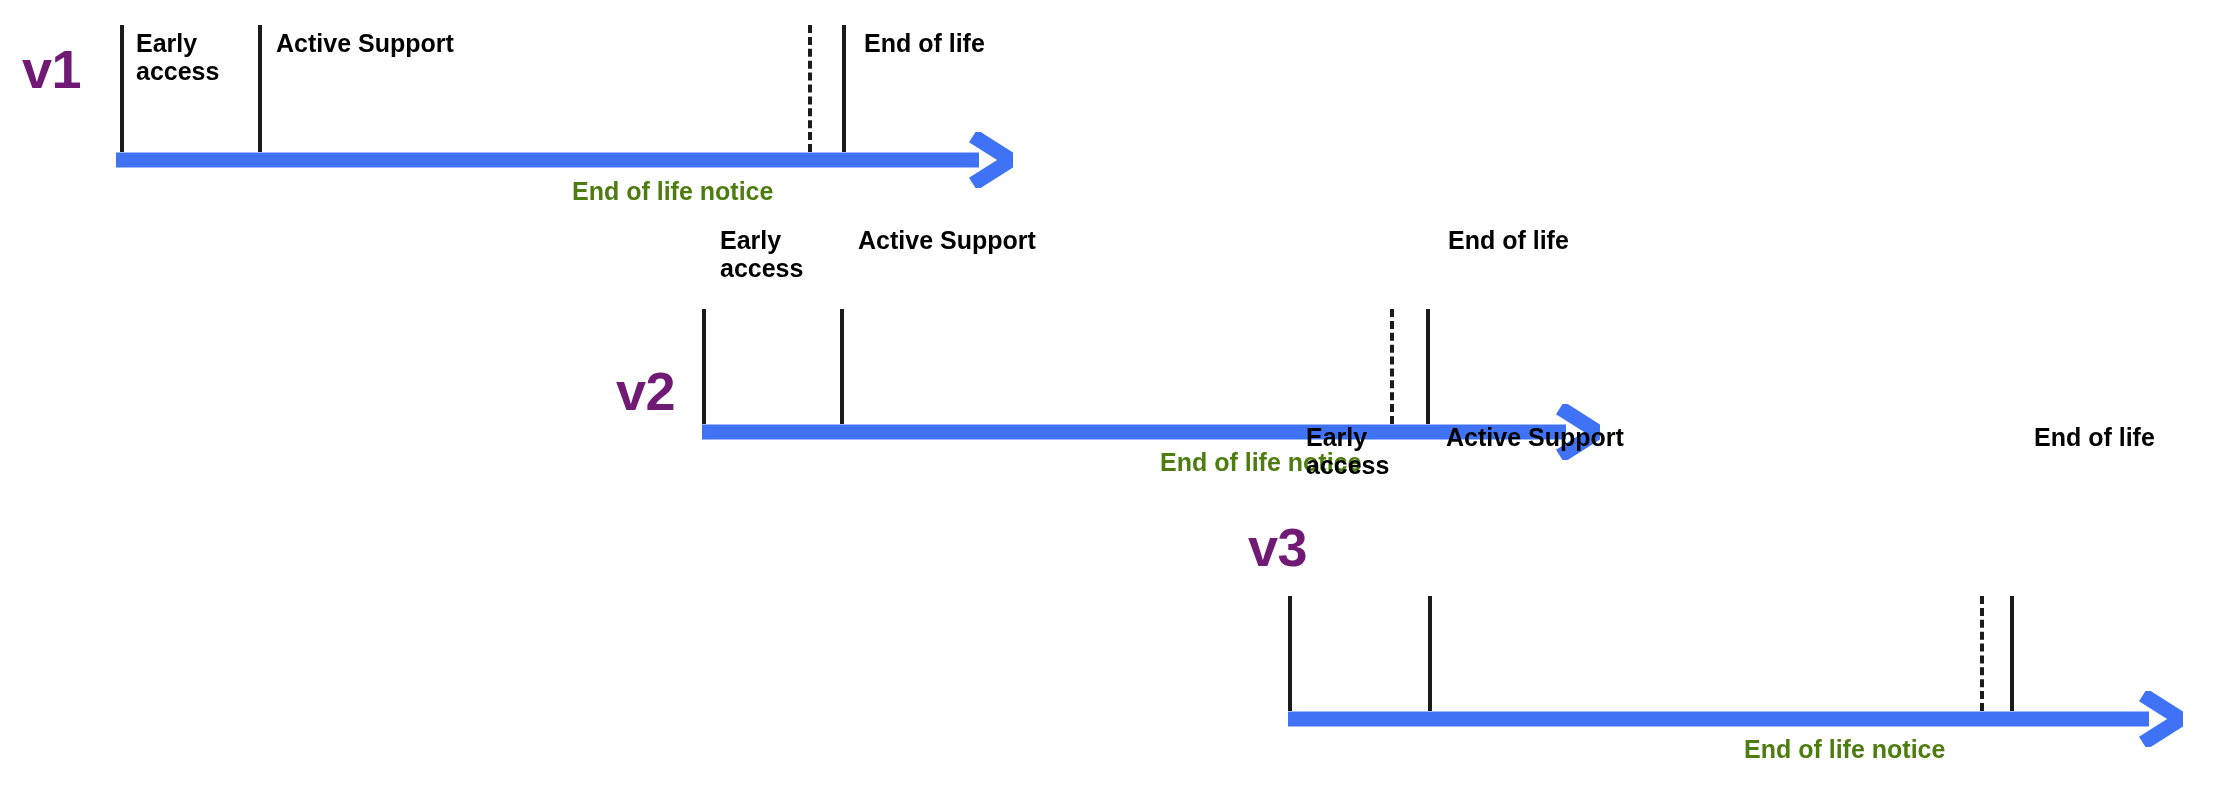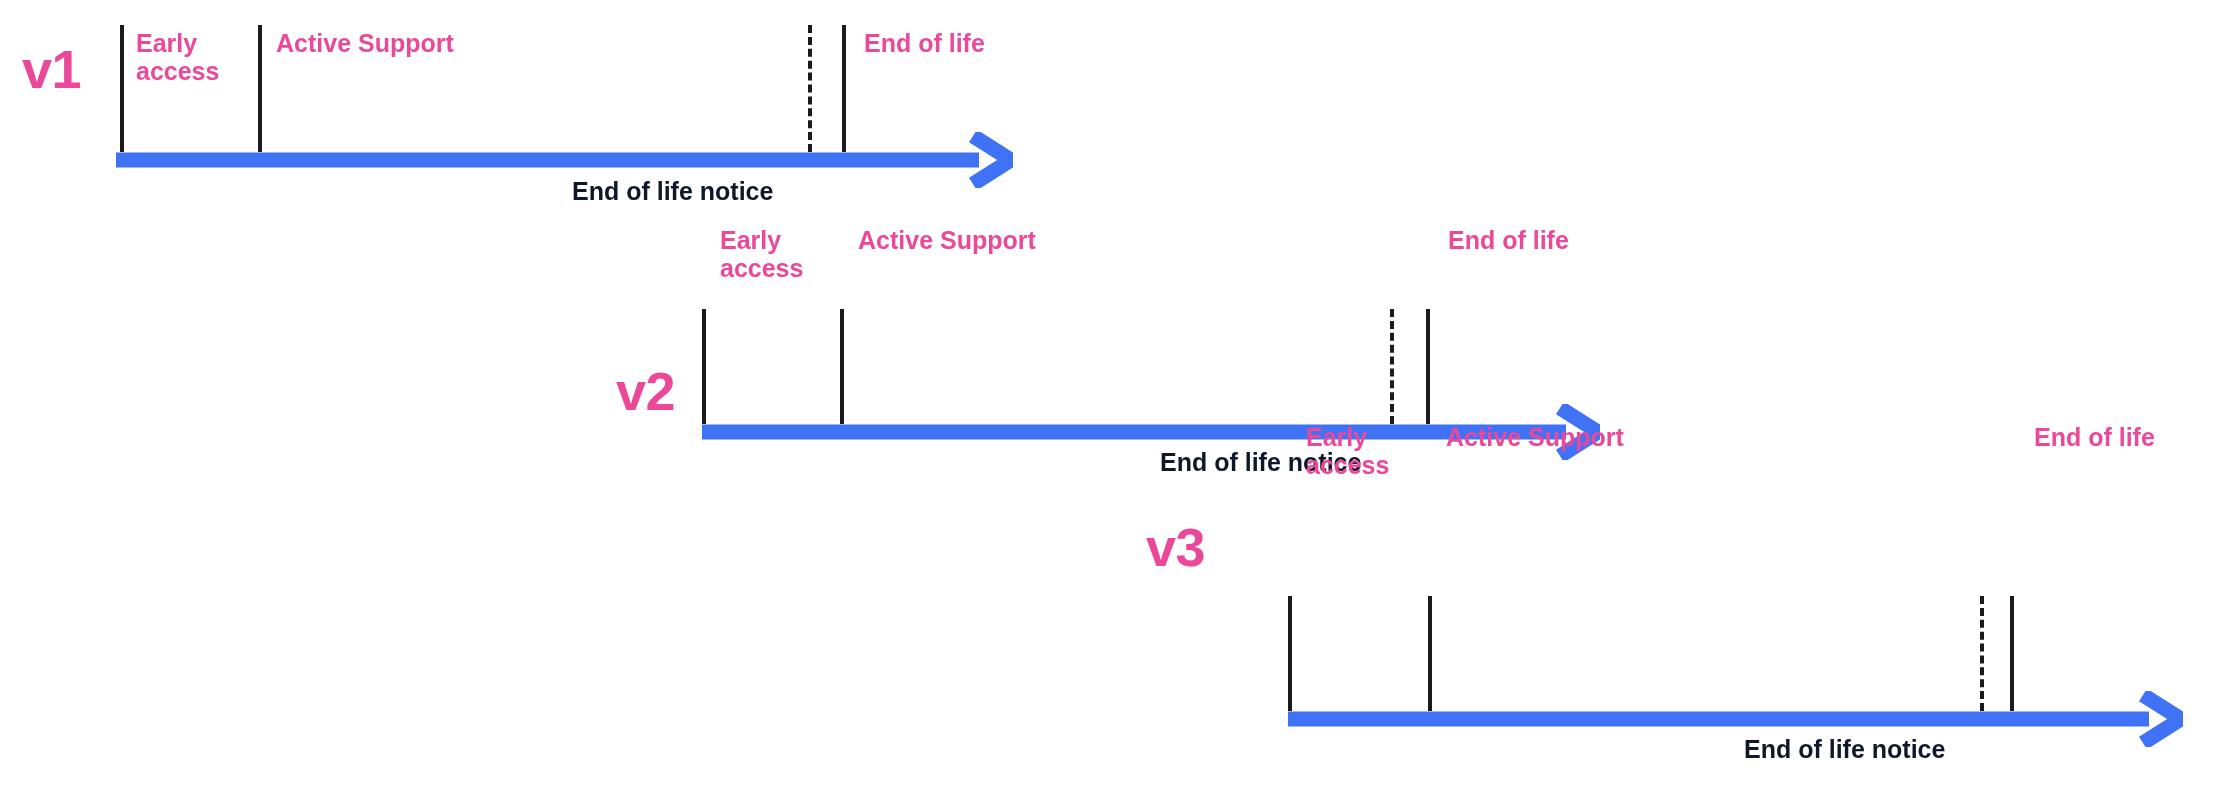--- a/index.html
+++ b/index.html
@@ -17,21 +17,21 @@
     width: 2228px;
     height: 812px;
     background: #ffffff;
     overflow: hidden;
   }
   
   .version-label {
     position: absolute;
     font-size: 54px;
     font-weight: 700;
-    color: #ec4899;
+    color: #701a75;
     letter-spacing: -0.5px;
     line-height: 1;
     white-space: nowrap;
   }
   
   .divider {
     position: absolute;
     width: 4px;
     background: #1b1b1b;
   }
@@ -39,30 +39,30 @@
   .divider-dashed {
     position: absolute;
     width: 0;
     border-left: 4px dashed #1b1b1b;
   }
   
   .phase-label {
     position: absolute;
     font-size: 25px;
     font-weight: 700;
-    color: #ec4899;
+    color: #000000;
     line-height: 1.12;
     white-space: pre-line;
   }
   
   .notice-label {
     position: absolute;
     font-size: 25px;
     font-weight: 700;
-    color: #0f172a;
+    color: #4d7c0f;
     line-height: 1.12;
     white-space: nowrap;
   }
   
   .arrow-wrap {
     position: absolute;
     display: block;
   }
   .arrow-wrap svg {
     display: block;
@@ -97,21 +97,21 @@
 access</div>
     <div class="phase-label" style="left: 858px; top: 226px;">Active Support</div>
     <div class="phase-label" style="left: 1448px; top: 226px;">End of life</div>
     <div class="arrow-wrap" style="left: 702px; top: 403.5px; width: 898px; height: 56px;">
       <svg width="898" height="56" viewBox="0 0 898 56">
         <rect x="0" y="20.5" width="864" height="15" fill="#3f72f5"></rect>
         <path d="M 858 4 L 896 28 L 858 52" fill="none" stroke="#3f72f5" stroke-width="15" stroke-linecap="butt" stroke-linejoin="miter"></path>
       </svg>
     </div>
     <div class="notice-label" style="left: 1160px; top: 448px;">End of life notice</div>
-    <div class="version-label" style="left: 1146px; top: 520px;">v3</div>
+    <div class="version-label" style="left: 1248px; top: 520px;">v3</div>
     <div class="divider" style="left: 1288px; top: 596px; height: 115px;"></div>
     <div class="divider" style="left: 1428px; top: 596px; height: 115px;"></div>
     <div class="divider" style="left: 2010px; top: 596px; height: 115px;"></div>
     <div class="divider-dashed" style="left: 1980px; top: 596px; height: 115px;"></div>
     <div class="phase-label" style="left: 1306px; top: 423px;">Early
 access</div>
     <div class="phase-label" style="left: 1446px; top: 423px;">Active Support</div>
     <div class="phase-label" style="left: 2034px; top: 423px;">End of life</div>
     <div class="arrow-wrap" style="left: 1288px; top: 690.5px; width: 895px; height: 56px;">
       <svg width="895" height="56" viewBox="0 0 895 56">

